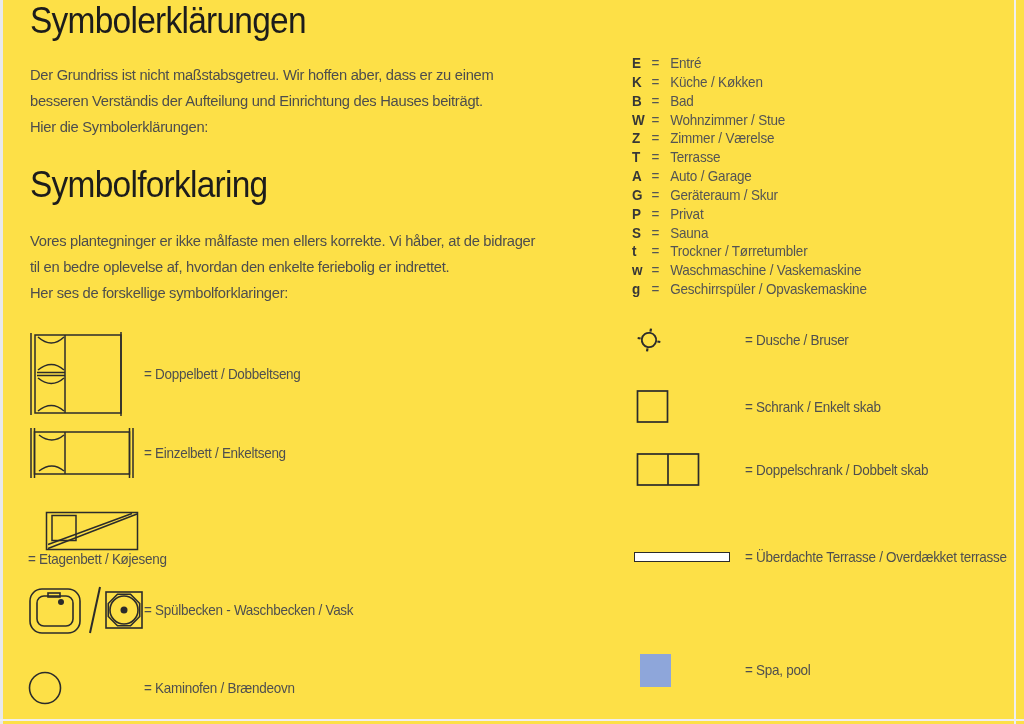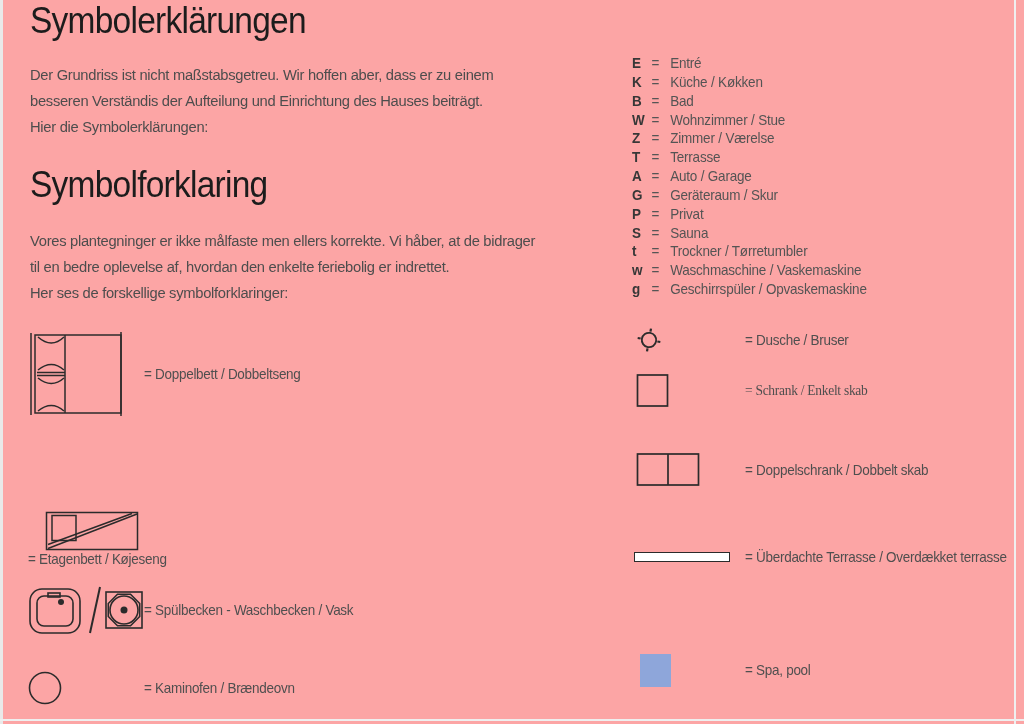--- a/index.html
+++ b/index.html
@@ -1,16 +1,16 @@
 <!DOCTYPE html>
 <html><head>
 <meta charset="utf-8">
 <style>
   html,body{margin:0;padding:0;background:#ffffff;}
-  #page{position:relative;width:1024px;height:724px;background:#fca5a5;overflow:hidden;
+  #page{position:relative;width:1024px;height:724px;background:#fde047;overflow:hidden;
         font-family:"Liberation Sans","DejaVu Sans",sans-serif;color:#4a4a4a;}
   .edge{position:absolute;background:#e9e9e9;}
   #edge-left{left:0;top:0;width:3px;height:724px;}
   #edge-right{left:1014px;top:0;width:2px;height:724px;background:#efefef;}
   #edge-bottom{left:0;top:719px;width:1024px;height:2px;background:#efefef;}
 
   .h1{position:absolute;left:30px;margin:0;font-size:36px;font-weight:normal;color:#1c1c1c;
       letter-spacing:-0.8px;transform:scaleX(0.93);transform-origin:0 0;white-space:nowrap;line-height:1.16;}
   #title-de{top:0px;}
   #title-dk{top:164px;}
@@ -35,21 +35,21 @@
   .sym-label{font-size:14.5px;color:#4f4f4f;letter-spacing:-0.3px;white-space:nowrap;
              transform:scaleX(0.93);transform-origin:0 0;}
 
   #row-double-bed{top:332px;height:84px;}
   #row-single-bed{top:428px;height:50px;}
   #row-bunk-bed{top:511px;height:40px;flex-direction:column;}
   #row-sink{top:584px;height:52px;}
   #row-stove{top:671px;height:34px;}
 
   #row-shower{top:326px;height:28px;}
-  #row-wardrobe{top:374px;height:33px;font-family:Liberation Serif, serif;}
+  #row-wardrobe{top:390px;height:33px;}
   #row-double-wardrobe{top:453px;height:33px;}
   #row-open-terrace{top:495px;height:17px;}
   #row-covered-terrace{top:549px;height:15px;}
   #row-wet-area{top:597px;height:33px;}
   #row-spa{top:653px;height:34px;}
 
   svg.sym{display:block;}
   .strips{width:96px;}
   .dotted-strip{height:3px;background:repeating-linear-gradient(90deg,#3a3a3a 0 3px,transparent 3px 6.5px);}
   .dotted-strip.first{margin-bottom:4px;}
@@ -157,20 +157,37 @@
           <line x1="9" y1="40.5" x2="37" y2="40.5"></line>
           <line x1="9" y1="43.5" x2="37" y2="43.5"></line>
           <path d="M10,46 Q23.5,57 36,46"></path>
           <path d="M10,79 Q23.5,68 36,79"></path>
         </g>
       </svg>
     </span>
     <span class="sym-label">= Doppelbett / Dobbeltseng</span>
   </div>
 
+  <div id="row-single-bed" class="sym-row left">
+    <span class="icon-box">
+      <svg class="sym" width="108" height="50" viewBox="0 0 108 50">
+        <g stroke="#2b2b2b" stroke-width="1.5" fill="none">
+          <line x1="3" y1="0" x2="3" y2="50"></line>
+          <line x1="6.5" y1="0" x2="6.5" y2="50"></line>
+          <rect x="6.5" y="4" width="95" height="42"></rect>
+          <line x1="101.5" y1="0" x2="101.5" y2="50"></line>
+          <line x1="105" y1="0" x2="105" y2="50"></line>
+          <line x1="37" y1="4" x2="37" y2="46"></line>
+          <path d="M11,7 Q24,17 36,7"></path>
+          <path d="M11,43 Q24,33 36,43"></path>
+        </g>
+      </svg>
+    </span>
+    <span class="sym-label">= Einzelbett / Enkeltseng</span>
+  </div>
 
   <div id="row-bunk-bed" class="sym-row left">
     <span class="icon-box">
       <svg class="sym" width="94" height="40" viewBox="0 0 94 40">
         <g stroke="#2b2b2b" stroke-width="1.5" fill="none">
           <rect x="1.5" y="1.5" width="91" height="37"></rect>
           <line x1="3" y1="37.5" x2="92" y2="3"></line>
           <line x1="3" y1="33.5" x2="87" y2="2.5"></line>
           <rect x="7" y="4.5" width="24" height="25"></rect>
         </g>

